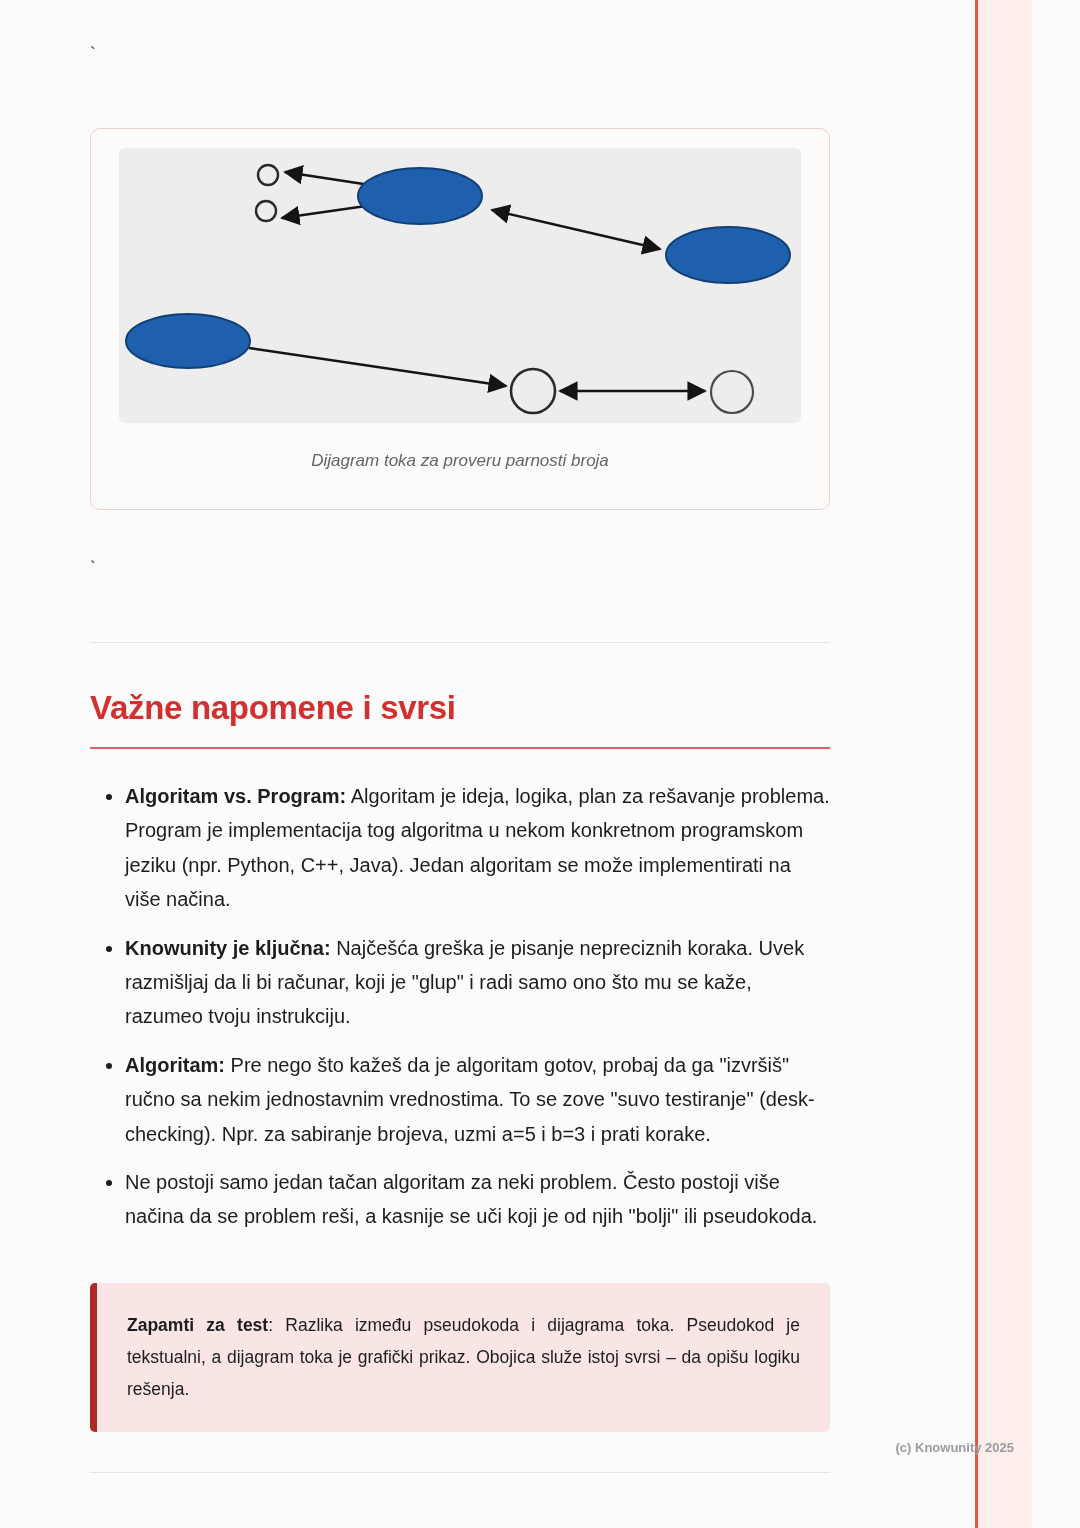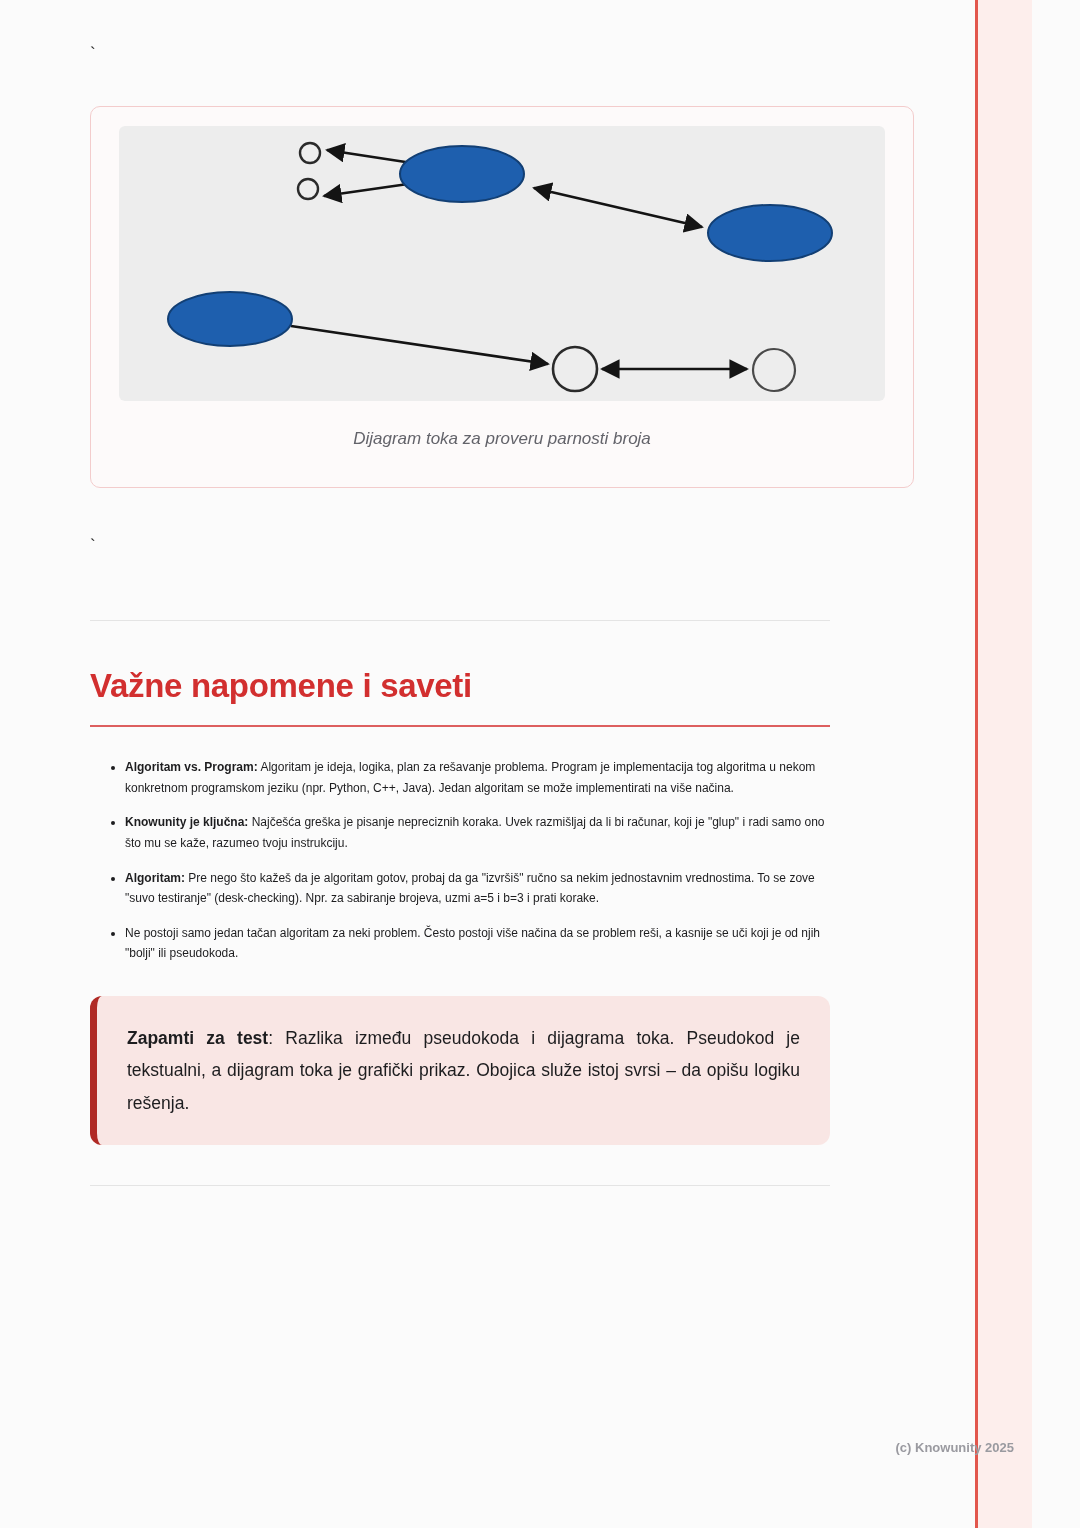--- a/index.html
+++ b/index.html
@@ -36,22 +36,22 @@
   }
   .backtick {
     font-size: 17px;
     color: #2a2a2a;
     height: 22px;
   }
   .backtick.second { margin-top: 48px; }
 
   
   .card {
-    margin-top: 40px;
-    width: 824px;
+    margin-top: 62px;
+    width: 740px;
     background: #fdfafa;
     border: 1.5px solid #f3cccc;
     border-radius: 10px;
     padding: 19px 28px 38px 28px;
   }
   .diagram-panel {
     width: 100%;
     height: 275px;
     background: #ededed;
     border-radius: 6px;
@@ -85,32 +85,32 @@
     height: 2px;
     background: #dd5f5f;
   }
 
   ul.notes {
     margin-top: 30px;
     padding-left: 35px;
     list-style: disc;
   }
   ul.notes li {
-    font-size: 12px;
+    font-size: 20px;
     line-height: 1.72;
     margin-bottom: 14px;
     color: #1d1d1f;
   }
   ul.notes li strong { font-weight: 700; }
 
   .callout {
-    margin-top: 32px;
+    margin-top: 49px;
     background: #f9e6e4;
     border-left: 7px solid #b02a25;
-    border-radius: 12px;
+    border-radius: 5px;
     padding: 26px 30px 26px 30px;
   }
   .callout p {
     font-size: 17.5px;
     line-height: 1.85;
     text-align: justify;
     color: #1d1d1f;
   }
   .callout strong { font-weight: 700; }
 
@@ -166,21 +166,21 @@
           </g>
         </svg>
       </div>
       <figcaption>Dijagram toka za proveru parnosti broja</figcaption>
     </figure>
 
     <div class="backtick second">`</div>
 
     <hr class="divider">
 
-    <h1 class="section-title">Važne napomene i saveti</h1>
+    <h1 class="section-title">Važne napomene i svrsi</h1>
     <div class="title-rule"></div>
 
     <ul class="notes">
       <li>
         <strong>Algoritam vs. Program:</strong><span> Algoritam je ideja, logika, plan za rešavanje problema. Program je implementacija tog algoritma u nekom konkretnom programskom jeziku (npr. Python, C++, Java). Jedan algoritam se može implementirati na više načina.</span>
       </li>
       <li>
         <strong>Knowunity je ključna:</strong><span> Najčešća greška je pisanje nepreciznih koraka. Uvek razmišljaj da li bi računar, koji je "glup" i radi samo ono što mu se kaže, razumeo tvoju instrukciju.</span>
       </li>
       <li>

